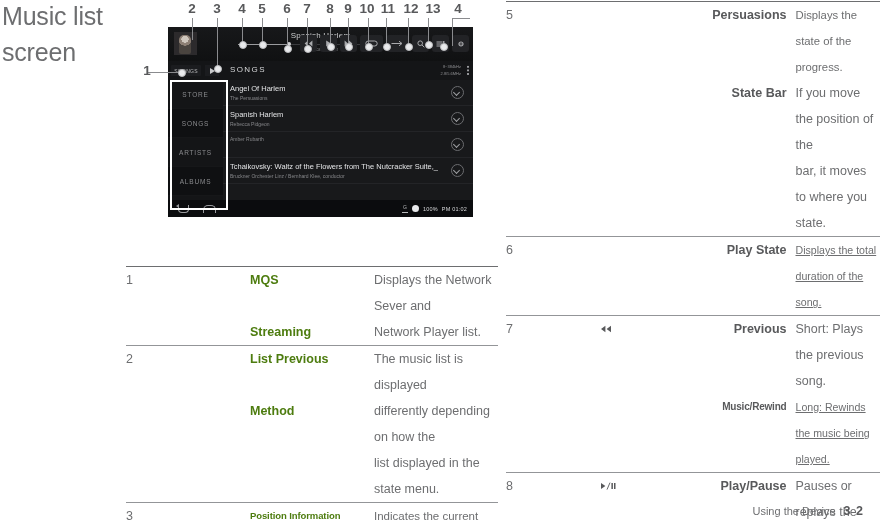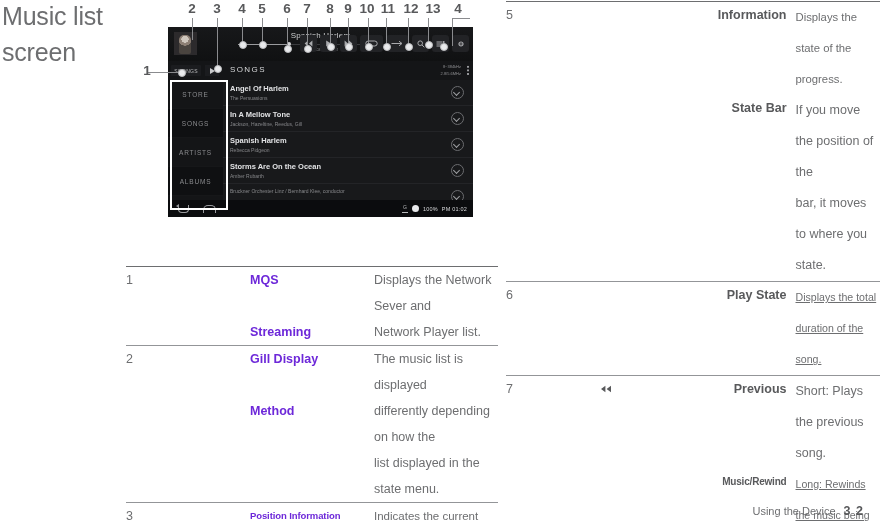--- a/index.html
+++ b/index.html
@@ -96,21 +96,21 @@
     font-size:6.5px;color:#8a8b8e;letter-spacing:.8px;
     border-bottom:1px solid #161719;background:#141517;
   }
   .sb-item.alt{background:#0f1012;}
 
   .dev-list{position:absolute;left:55px;top:53px;right:0;bottom:17px;background:#18191b;}
   .song{
     position:relative;height:26px;border-bottom:1px solid #232427;
     padding:3px 0 0 7px;box-sizing:border-box;
   }
-  .song .t{font-size:7.5px;color:#e2e3e5;line-height:11px;white-space:nowrap;overflow:hidden;font-weight:bold;}
+  .song .t{font-size:7.5px;color:#e2e3e5;line-height:11px;white-space:nowrap;overflow:hidden;}
   .song .a{font-size:5px;color:#86878a;line-height:8px;white-space:nowrap;overflow:hidden;}
   .song .chev{
     position:absolute;right:9px;top:6px;width:11px;height:11px;border-radius:50%;
     border:1px solid #6b6c6f;
   }
   .song .chev:after{
     content:"";position:absolute;left:2.4px;top:2.6px;width:4px;height:4px;
     border-right:1px solid #9fa0a3;border-bottom:1px solid #9fa0a3;
     transform:rotate(45deg);
   }
@@ -136,31 +136,31 @@
   table.spec{border-collapse:collapse;table-layout:fixed;}
   table.spec td{
     vertical-align:top;padding:0;color:#6d6e70;
   }
   .rowline{border-top:1px solid #939598;}
   .thickline{border-top:1.6px solid #6d6e70;}
 
   
   .tbl-left{position:absolute;left:126px;top:266px;width:372px;}
   .tbl-left .c-num{width:18px;font-size:12.5px;line-height:26px;color:#6d6e70;}
-  .tbl-left .c-name{width:104px;font-size:12.5px;font-weight:700;color:#6d28d9;line-height:26px;}
+  .tbl-left .c-name{width:104px;font-size:12.5px;font-weight:700;color:#4d7c0f;line-height:26px;}
   .tbl-left .c-desc{font-size:12.5px;line-height:26px;color:#6d6e70;}
   .tbl-left .small{font-size:9.5px;font-weight:700;letter-spacing:-0.1px;}
   .tbl-left .desc-sm{font-size:11.5px;}
 
   
   .tbl-right{position:absolute;left:506px;top:1px;width:374px;}
   .tbl-right .c-num{width:20px;font-size:12.5px;line-height:26px;color:#6d6e70;}
   .tbl-right .c-ico{width:22px;font-size:10px;line-height:26px;color:#58595b;text-align:left;}
   .tbl-right .c-name{width:98px;font-size:12.5px;font-weight:700;color:#58595b;line-height:26px;text-align:right;padding-right:0;}
-  .tbl-right .c-desc{font-size:12.5px;line-height:31px;color:#6d6e70;padding-left:9px;}
+  .tbl-right .c-desc{font-size:12.5px;line-height:26px;color:#6d6e70;padding-left:9px;}
   .tbl-right .small{font-size:10px;font-weight:700;letter-spacing:-0.2px;}
   .tbl-right .desc-sm{font-size:11.3px;}
   .tbl-right .desc-xs{font-size:10.6px;text-decoration:underline;}
 
   .footer{
     position:absolute;right:16px;bottom:3px;font-size:11px;color:#6d6e70;
   }
   .footer .pg{font-weight:700;font-size:12.5px;color:#58595b;letter-spacing:1px;margin-left:8px;}
 </style>
 </head>
@@ -267,35 +267,30 @@
       <div class="sb-item">GENRES</div>
     </div>
 
     <div class="dev-list">
       <div class="song">
         <div class="t">Angel Of Harlem</div>
         <div class="a">The Persuasions</div>
         <span class="chev"></span>
       </div>
       <div class="song">
-        <div class="t">In A Mellow Tone</div>
-        <div class="a">Jackson, Hazeltine, Reedus, Gill</div>
-        <span class="chev"></span>
-      </div>
-      <div class="song">
         <div class="t">Spanish Harlem</div>
         <div class="a">Rebecca Pidgeon</div>
         <span class="chev"></span>
       </div>
       <div class="song">
-        <div class="t">Storms Are On the Ocean</div>
         <div class="a">Amber Rubarth</div>
         <span class="chev"></span>
       </div>
       <div class="song">
+        <div class="t">Tchaikovsky: Waltz of the Flowers from The Nutcracker Suite,_</div>
         <div class="a">Bruckner Orchester Linz / Bernhard Klee, conductor</div>
         <span class="chev"></span>
       </div>
     </div>
 
     <div class="dev-nav">
       <span class="navback"></span>
       <span class="navhome"></span>
       <span class="statusright">
         <span class="sicon">G</span>
@@ -357,21 +352,21 @@
       <td class="c-name">MQS</td>
       <td class="c-desc">Displays the Network Sever and</td>
     </tr>
     <tr>
       <td class="c-name">Streaming</td>
       <td class="c-desc">Network Player list.</td>
     </tr>
 
     <tr class="rowline">
       <td class="c-num rowline" rowspan="3">2</td>
-      <td class="c-name rowline">Gill Display</td>
+      <td class="c-name rowline">List Previous</td>
       <td class="c-desc rowline">The music list is displayed</td>
     </tr>
     <tr>
       <td class="c-name">Method</td>
       <td class="c-desc">differently depending on how the</td>
     </tr>
     <tr>
       <td class="c-name"></td>
       <td class="c-desc">list displayed in the state menu.</td>
     </tr>
@@ -387,21 +382,21 @@
 
   <table class="spec tbl-right">
     <tbody>
         <tr class="thickline">
           <td colspan="4" style="height:0;padding:0;"></td>
         </tr>
 
     <tr>
       <td class="c-num" rowspan="3">5</td>
       <td class="c-ico" rowspan="3"></td>
-      <td class="c-name">Information</td>
+      <td class="c-name">Persuasions</td>
       <td class="c-desc desc-sm">Displays the state of the progress.</td>
     </tr>
     <tr>
       <td class="c-name">State Bar</td>
       <td class="c-desc">If you move the position of the</td>
     </tr>
     <tr>
       <td class="c-name"></td>
       <td class="c-desc">bar, it moves to where you state.</td>
     </tr>

